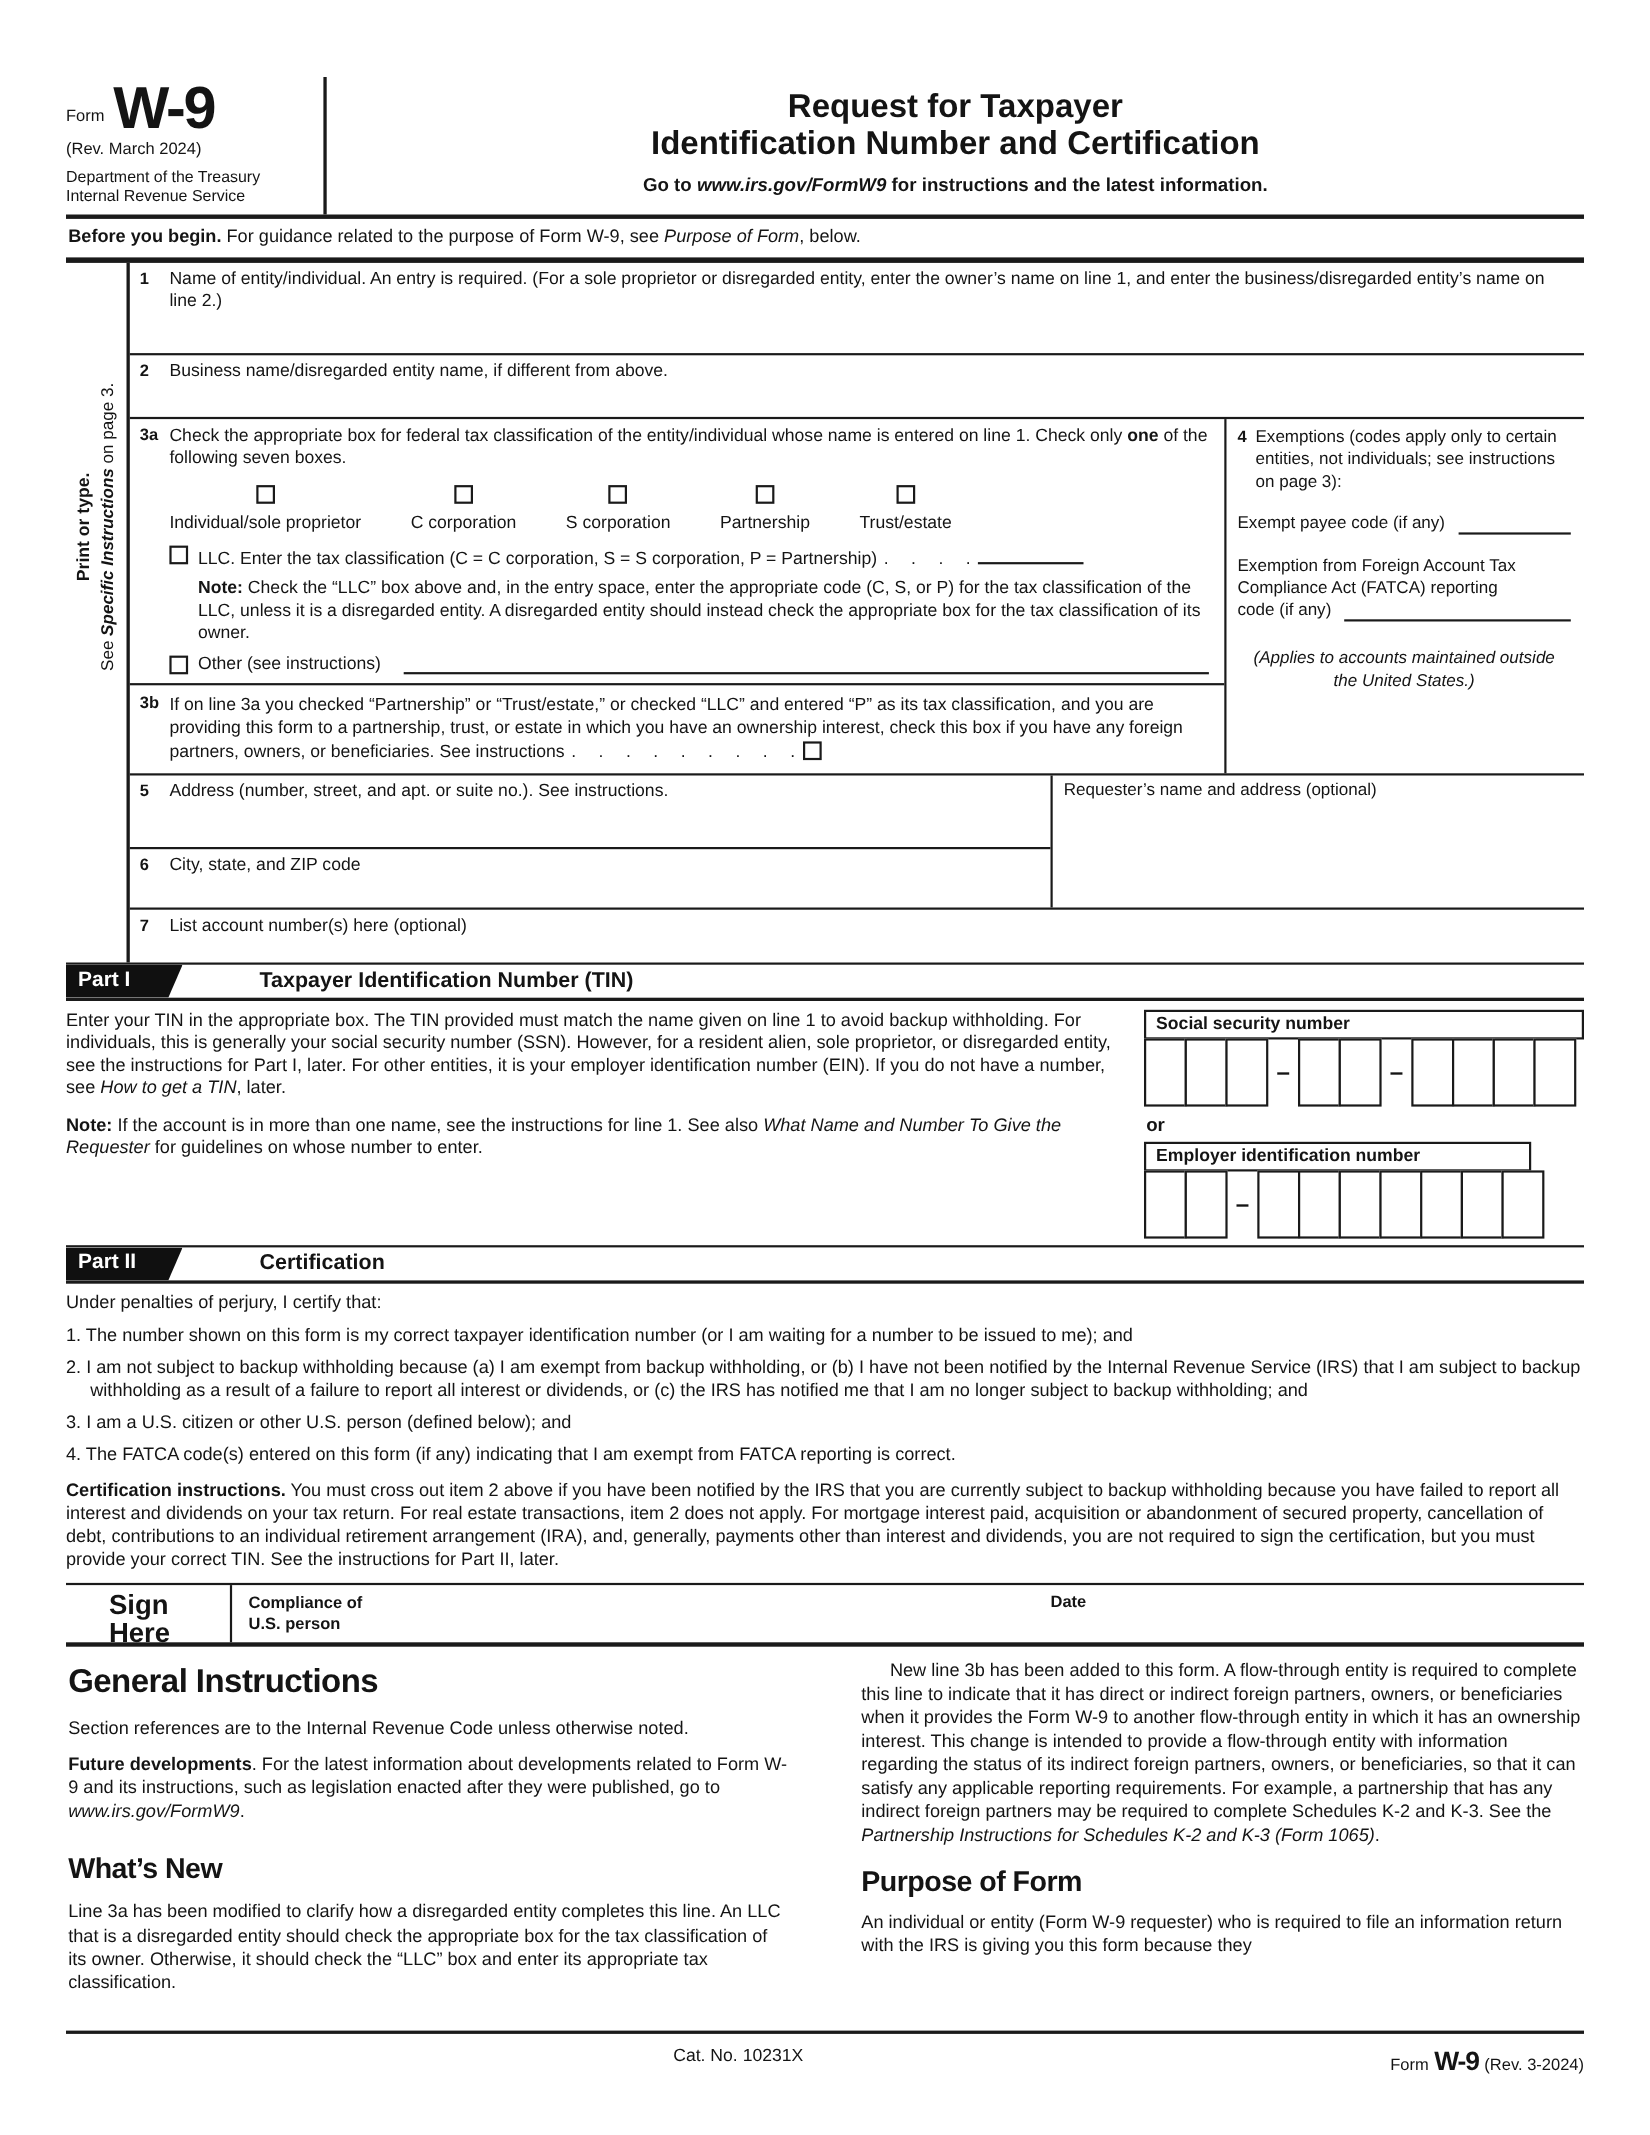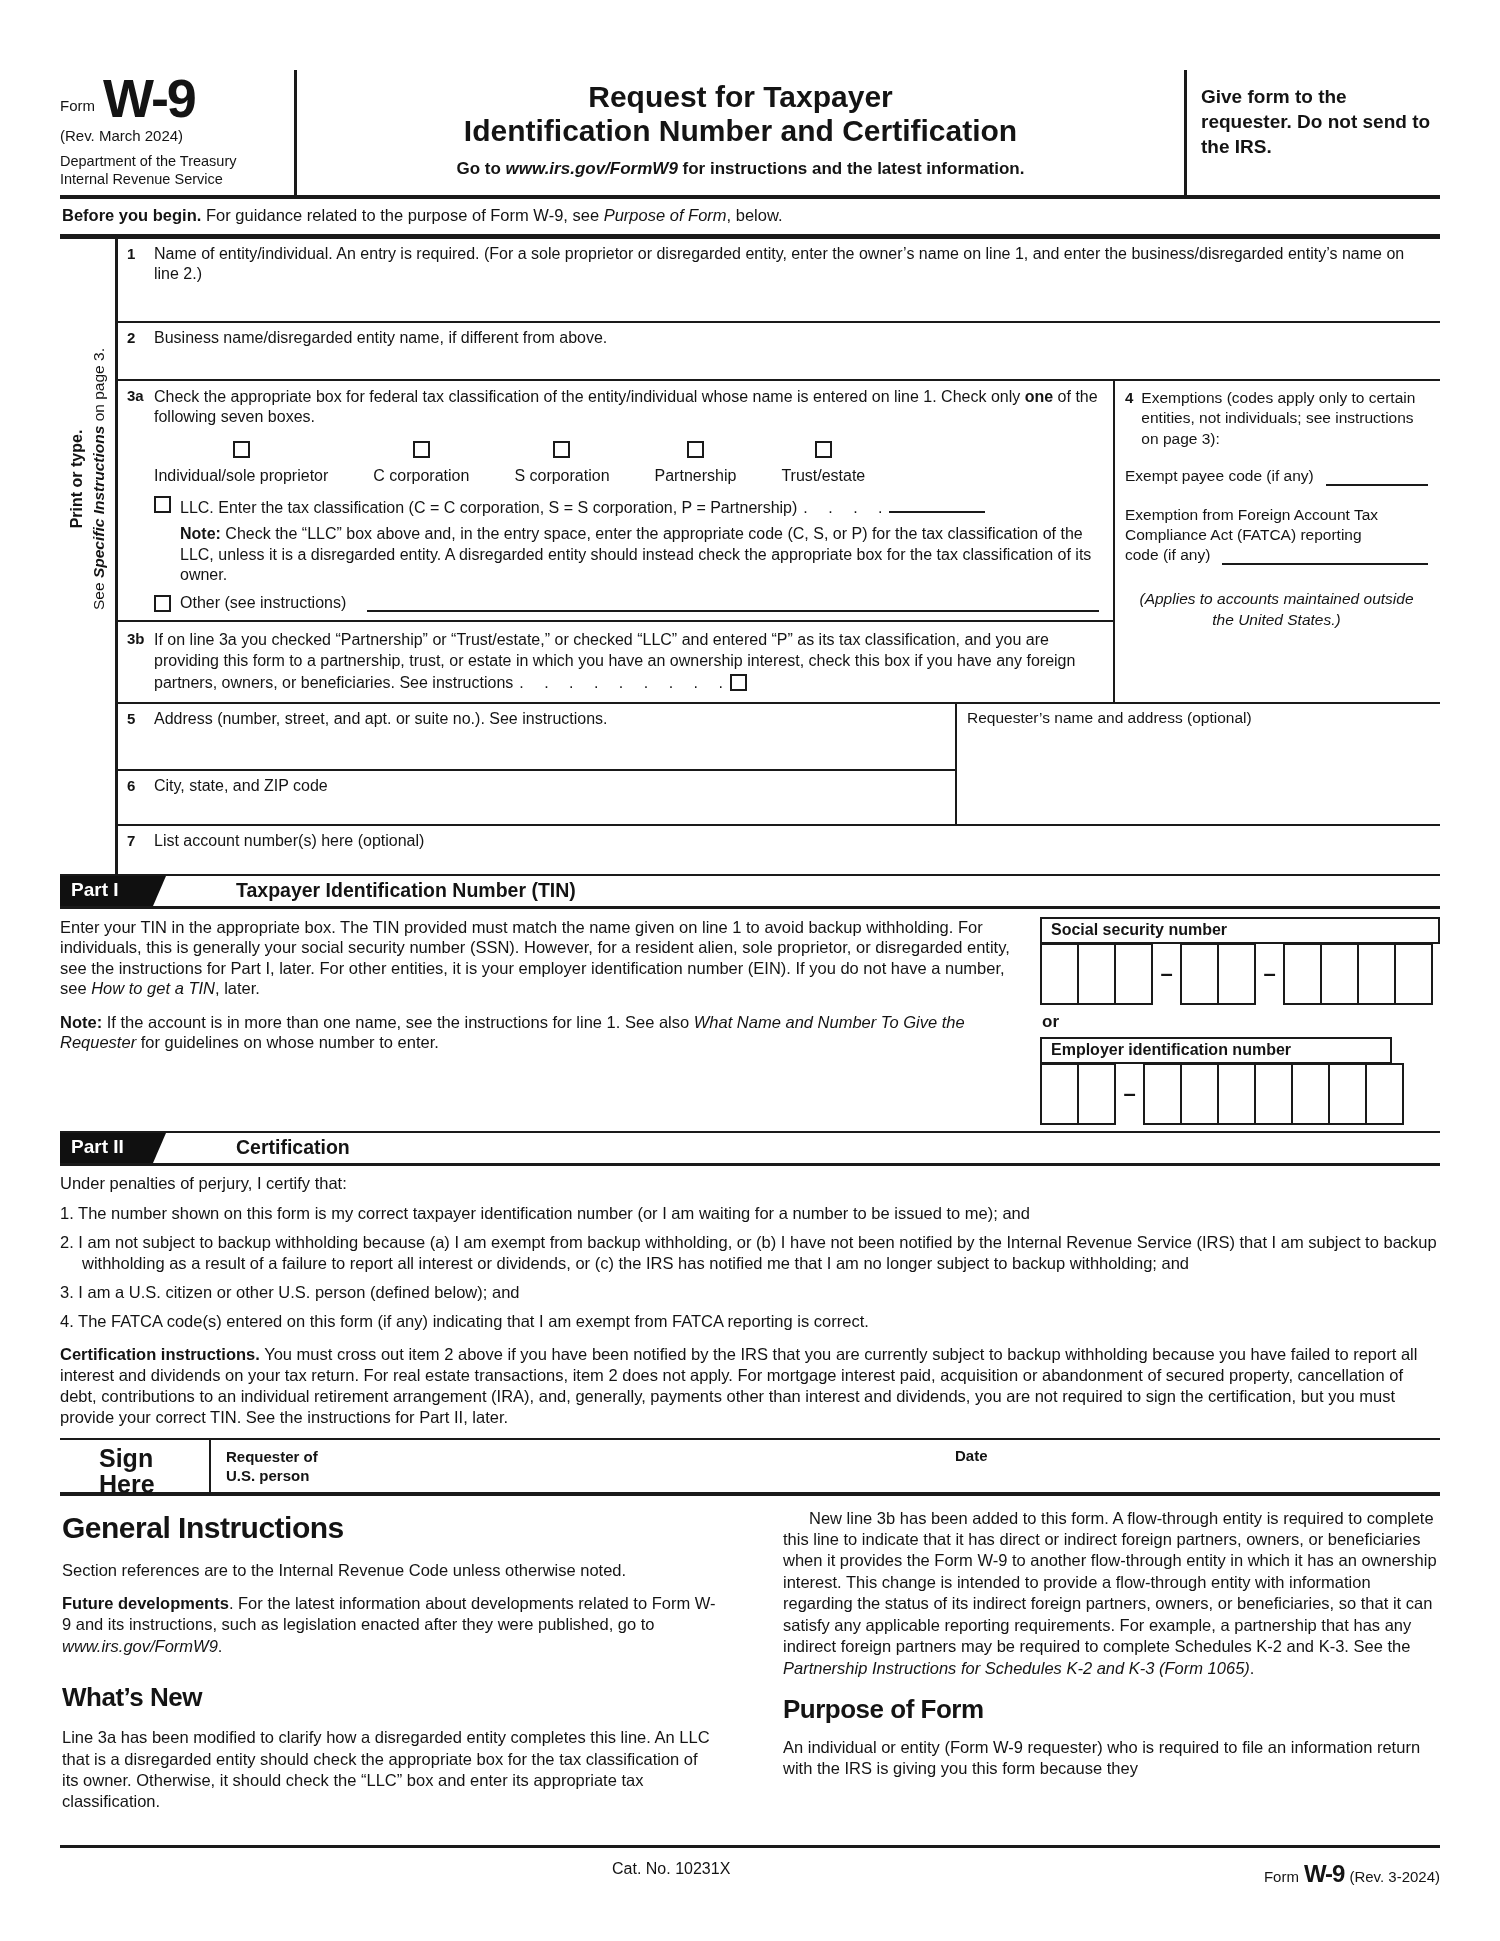--- a/index.html
+++ b/index.html
@@ -156,21 +156,20 @@
     </div>
     <div class="h-center">
       <div class="h-title">
         <div>Request for Taxpayer</div>
         <div>Identification Number and Certification</div>
       </div>
       <div class="h-goto">
         <span>Go to </span><i><span>www.irs.gov/FormW9</span></i><span> for instructions and the latest information.</span>
       </div>
     </div>
-    <div class="h-right">Give form to the requester. Do not send to the IRS.</div>
   </div>
 
   <div class="before">
     <b class="lead">Before you begin.</b><span> For guidance related to the purpose of Form W-9, see </span><i>Purpose of Form</i><span>, below.</span>
   </div>
 
   <div class="form-body">
     <div class="side">
       <div class="side-inner">
         <div class="side-l1">Print or type.</div>
@@ -353,21 +352,21 @@
       <b class="lead">Certification instructions.</b><span> You must cross out item 2 above if you have been notified by the IRS that you are currently subject to backup withholding because you have failed to report all interest and dividends on your tax return. For real estate transactions, item 2 does not apply. For mortgage interest paid, acquisition or abandonment of secured property, cancellation of debt, contributions to an individual retirement arrangement (IRA), and, generally, payments other than interest and dividends, you are not required to sign the certification, but you must provide your correct TIN. See the instructions for Part II, later.</span>
     </div>
   </div>
 
   <div class="sign-row">
     <div class="sign-here">
       <div>Sign</div>
       <div>Here</div>
     </div>
     <div class="sig-cell">
-      <div>Requester of</div>
+      <div>Compliance of</div>
       <div>U.S. person</div>
     </div>
     <div class="date-cell">
       <span>Date</span>
     </div>
   </div>
 
   <div class="instr">
     <div class="col">
       <div class="big-h">General Instructions</div>

